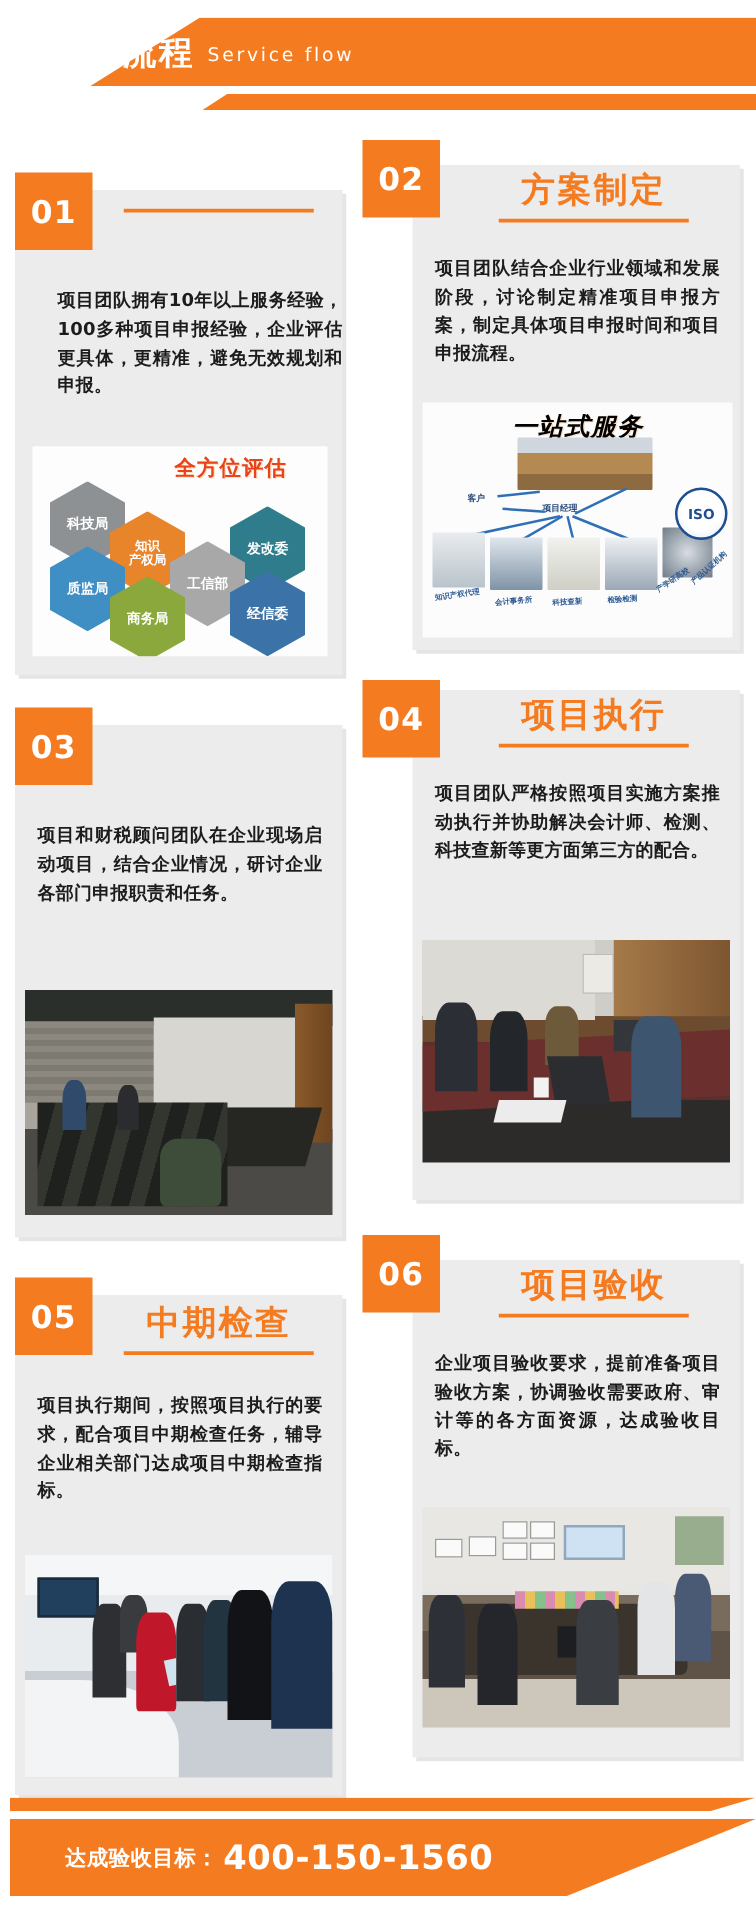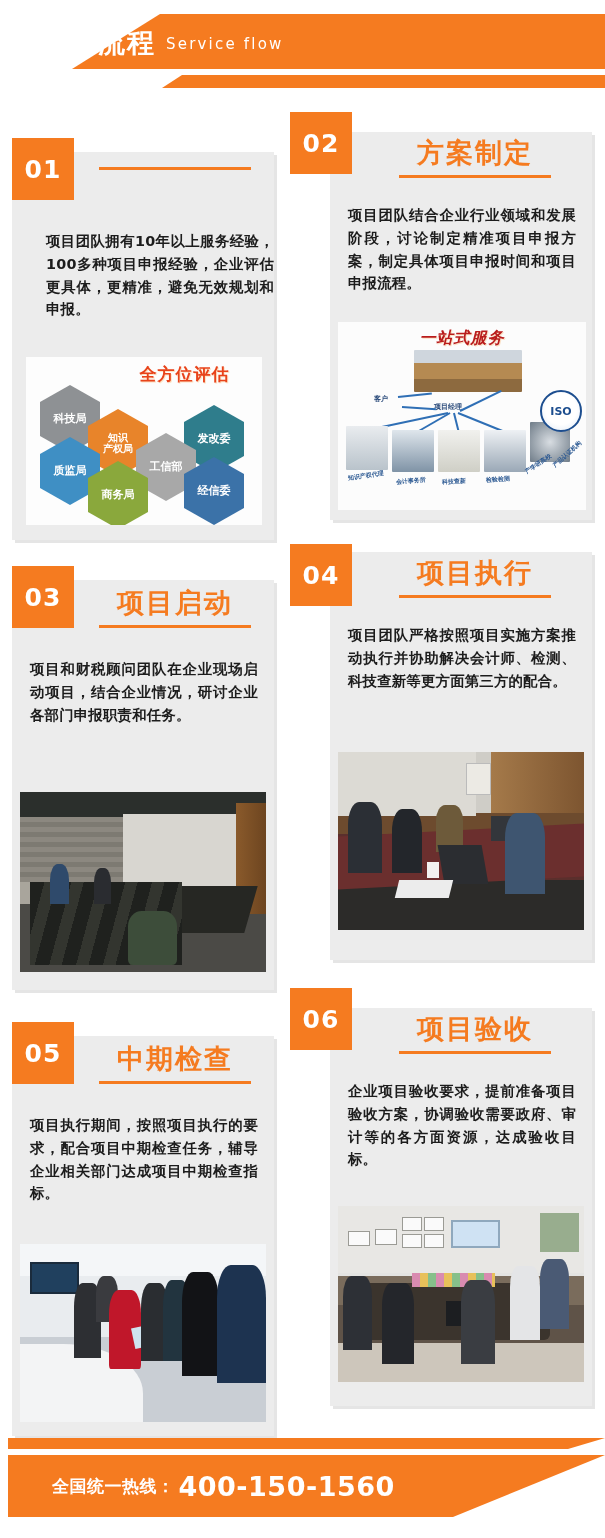--- a/index.html
+++ b/index.html
@@ -81,21 +81,21 @@
   #card02 .badge { left:-40px; top:-20px; }
   #card02 .titlebox { position:absolute; left:40px; top:6px; width:210px; }
   #card02 .title-rule { width:152px; }
   #card02 .card-body { position:absolute; left:18px; top:72px; width:228px; }
   #card02 .figure { position:absolute; left:8px; top:190px; width:248px; height:188px; }
 
   
   .svcfig { position:absolute; inset:0; background:#FCFCFC; overflow:hidden; }
   .svcfig-title {
     position:absolute; left:0; top:6px; width:100%; text-align:center;
-    color:#b91c1c; font-size:16px; font-weight:bold; font-style:italic;
+    color:#000000; font-size:20px; font-weight:bold; font-style:italic;
     letter-spacing:1px; text-shadow:1px 1px 0 #fbe0c5;
   }
   .svc-node { position:absolute; color:#2a4a7a; font-size:7px; font-weight:bold; }
   .svc-thumb { position:absolute; border-radius:1px; }
   .svc-cap {
     position:absolute; color:#2d5a93; font-size:6px; font-weight:bold;
     white-space:nowrap; transform-origin:left center;
   }
   .svc-seal {
     position:absolute; right:4px; top:68px; width:42px; height:42px;
@@ -301,24 +301,20 @@
       <div class="svc-cap" style="left:104px; top:156px; transform:rotate(-3deg);">科技查新</div>
       <div class="svc-cap" style="left:148px; top:154px; transform:rotate(-4deg);">检验检测</div>
       <div class="svc-cap" style="left:188px; top:146px; transform:rotate(-34deg);">产学研高校</div>
       <div class="svc-cap" style="left:216px; top:140px; transform:rotate(-42deg);">产品认证机构</div>
     </div>
   </div>
 </div>
 
 <div class="card" id="card03">
   <div class="badge">03</div>
-  <div class="titlebox">
-    <div class="card-title">项目启动</div>
-    <div class="title-rule"></div>
-  </div>
   <div class="card-body">项目和财税顾问团队在企业现场启动项目，结合企业情况，研讨企业各部门申报职责和任务。</div>
   <div class="photo ph03">
     <div class="ph-layer wallL"></div>
       <div class="ph-layer wallR"></div>
       <div class="ph-layer wood"></div>
     <div class="ph-layer table"></div>
       <div class="ph-layer chairs"></div>
     <div class="ph-layer p1"></div>
       <div class="ph-layer p2"></div>
       <div class="ph-layer jacket"></div>
@@ -395,16 +391,16 @@
       <div class="ph-layer c3"></div>
     <div class="ph-layer c4"></div>
       <div class="ph-layer c5"></div>
   </div>
 </div>
 
 <div class="footer">
   <div class="ftr-stripe"></div>
   <div class="ftr-band"></div>
   <div class="ftr-text">
-    <span class="ftr-label">全国统一热线：</span>
+    <span class="ftr-label">达成验收目标：</span>
     <span class="ftr-phone">400-150-1560</span>
   </div>
 </div>
 
 </body></html>

